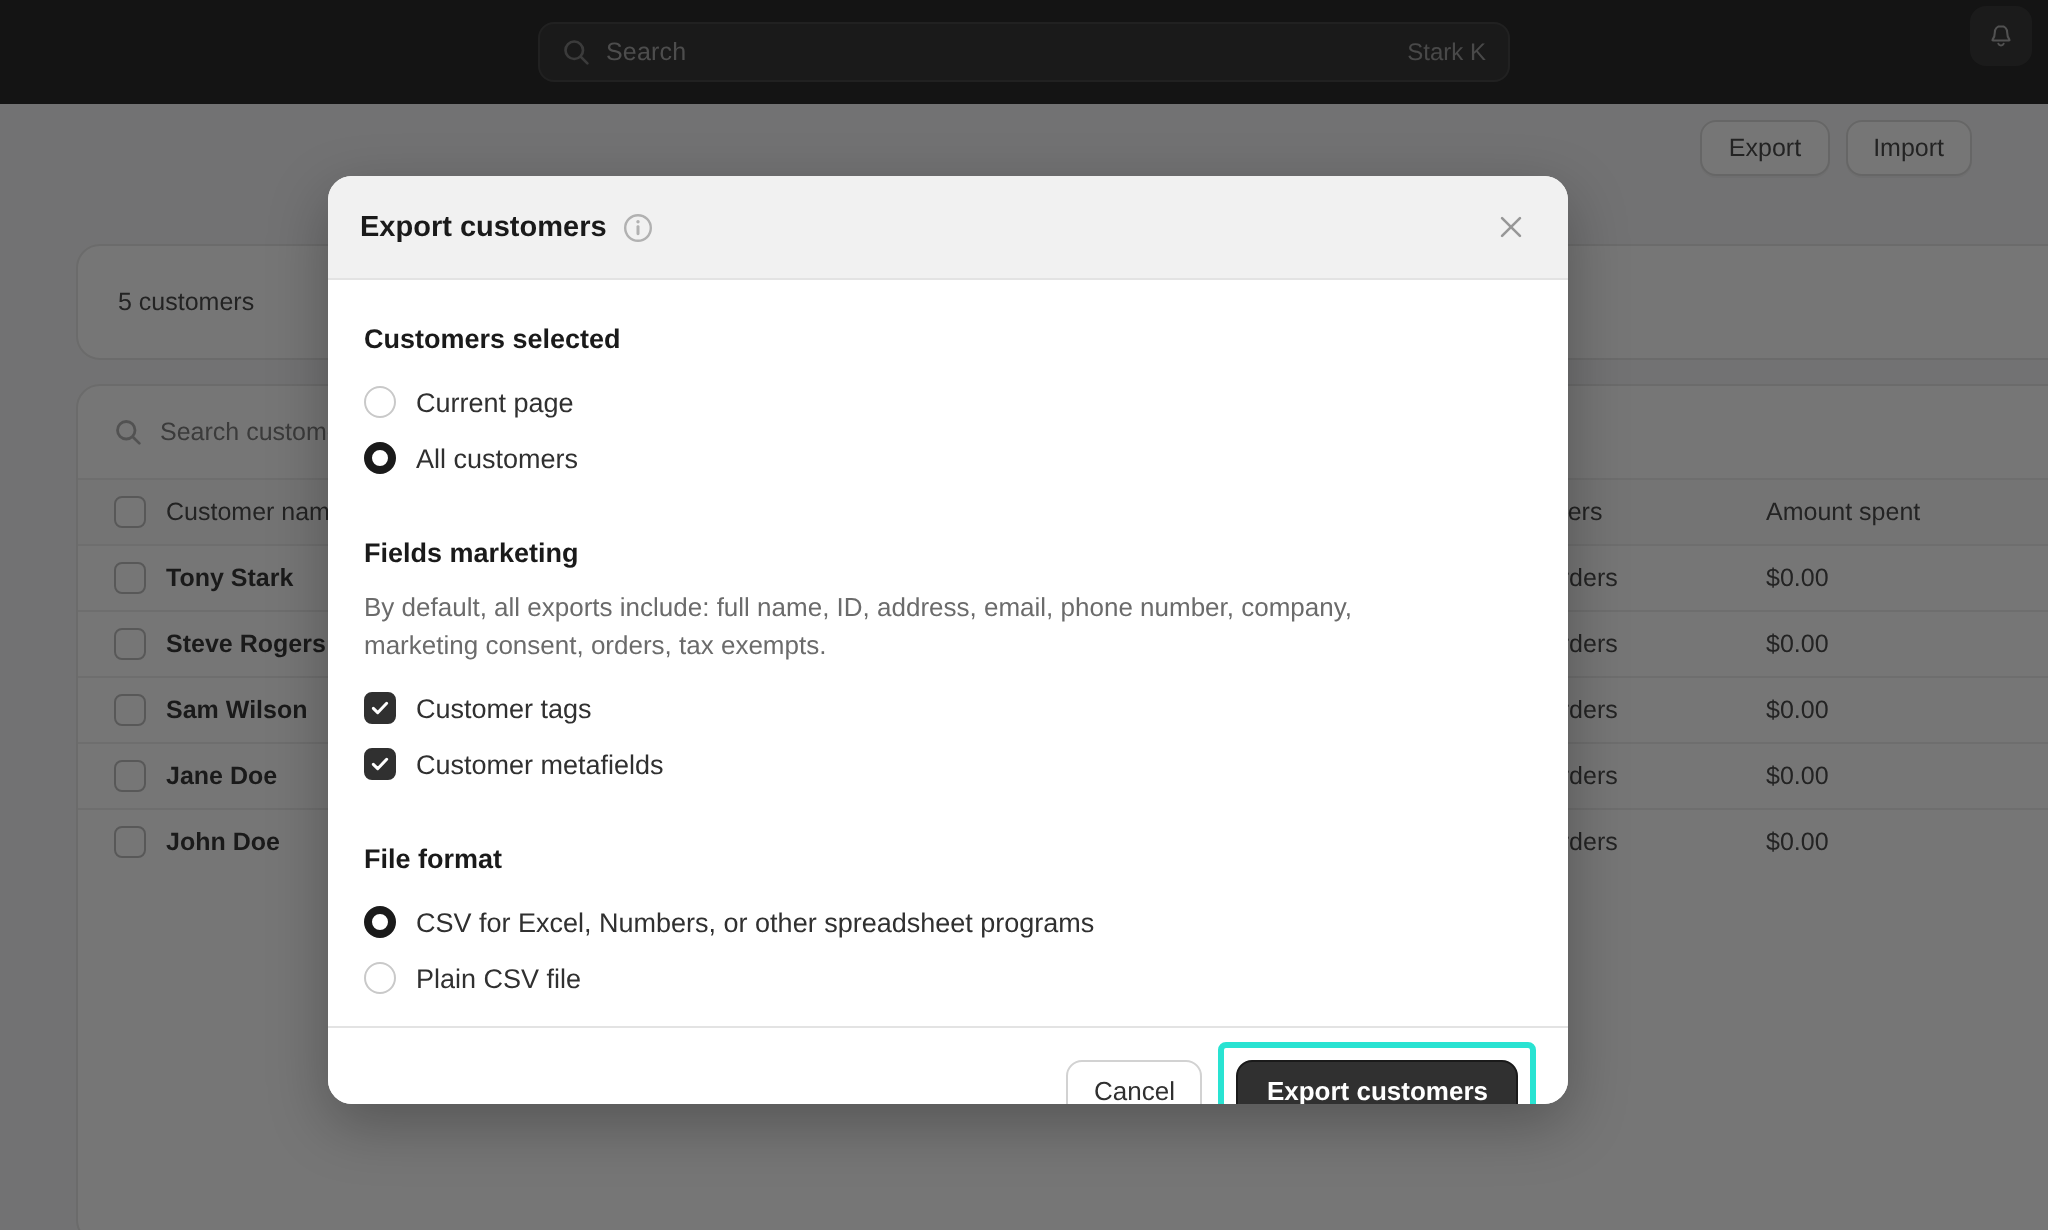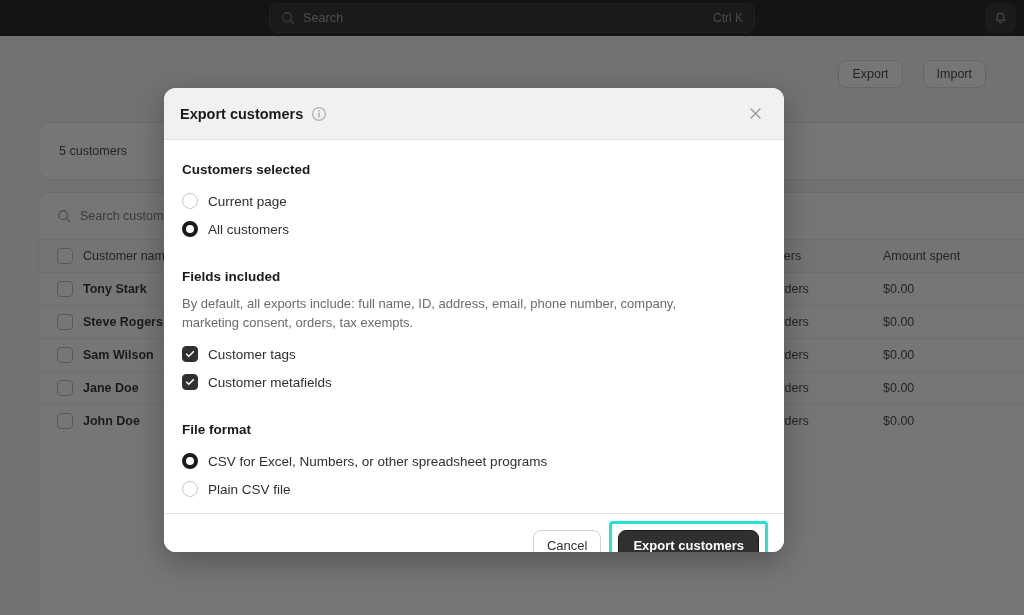--- a/index.html
+++ b/index.html
@@ -6,21 +6,21 @@
   html, body {
     width: 1024px; height: 615px;
     overflow: hidden;
     font-family: "Liberation Sans", sans-serif;
     background: #ffffff;
   }
 
   
   .topbar {
     position: absolute; top: 0; left: 0;
-    width: 1024px; height: 36px;
+    width: 1024px; height: 52px;
     background: #0a0a0a;
     display: flex; align-items: center; justify-content: center;
     z-index: 5;
   }
   .search-box {
     width: 486px; height: 30px;
     background: #1a1a1a;
     border: 1px solid #2b2b2b;
     border-radius: 8px;
     display: flex; align-items: center;
@@ -50,21 +50,21 @@
   }
   .page-header {
     position: absolute; top: 24px; left: 0; width: 1024px;
     display: flex; align-items: center;
     padding: 0 38px;
   }
   .page-title {
     font-size: 21px; font-weight: bold; color: #1a1a1a;
     letter-spacing: -.2px;
   }
-  .page-actions { margin-left: auto; display: flex; gap: 20px; }
+  .page-actions { margin-left: auto; display: flex; gap: 8px; }
   .pg-btn {
     height: 28px; padding: 0 13px;
     background: #ffffff;
     border: 1px solid #d8d8d8;
     border-radius: 8px;
     font-size: 12.5px; color: #303030;
     display: flex; align-items: center;
     box-shadow: 0 1px 0 rgba(0,0,0,.04);
   }
 
@@ -321,21 +321,21 @@
 
 <div class="overlay"></div>
 
 <div class="topbar">
   <div class="search-box">
     <svg class="search-icon" viewBox="0 0 16 16">
       <circle cx="7" cy="7" r="5" fill="none" stroke="#9a9a9a" stroke-width="1.5"></circle>
       <line x1="10.8" y1="10.8" x2="14.5" y2="14.5" stroke="#9a9a9a" stroke-width="1.5" stroke-linecap="round"></line>
     </svg>
     <span class="search-ph">Search</span>
-    <span class="search-kbd">Ctrl K</span>
+    <span class="search-kbd">Stark K</span>
   </div>
   <div class="bell-btn">
     <svg class="bell-icon" viewBox="0 0 16 16">
       <path d="M8 2.2c-2 0-3.3 1.5-3.3 3.4 0 2.4-.8 3.3-1.2 3.8-.2.2 0 .5.3.5h8.4c.3 0 .5-.3.3-.5-.4-.5-1.2-1.4-1.2-3.8 0-1.9-1.3-3.4-3.3-3.4z" fill="none" stroke="#c9c9c9" stroke-width="1.1"></path>
       <path d="M6.6 11.6a1.5 1.5 0 0 0 2.8 0" fill="none" stroke="#c9c9c9" stroke-width="1.1" stroke-linecap="round"></path>
     </svg>
   </div>
 </div>
 
 <div class="modal">
@@ -361,21 +361,21 @@
 
     <div class="opt-row">
       <div class="radio"></div>
       <span class="opt-label">Current page</span>
     </div>
     <div class="opt-row">
       <div class="radio sel"></div>
       <span class="opt-label">All customers</span>
     </div>
 
-    <div class="sec-title mt">Fields included</div>
+    <div class="sec-title mt">Fields marketing</div>
     <div class="desc">By default, all exports include: full name, ID, address, email, phone number, company, marketing consent, orders, tax exempts.</div>
 
     <div class="opt-row">
       <div class="cbox on">
         <svg class="check" viewBox="0 0 12 12">
           <polyline points="2,6.2 4.6,8.8 10,3.2" fill="none" stroke="#ffffff" stroke-width="1.8" stroke-linecap="round" stroke-linejoin="round"></polyline>
         </svg>
       </div>
       <span class="opt-label">Customer tags</span>
     </div>

